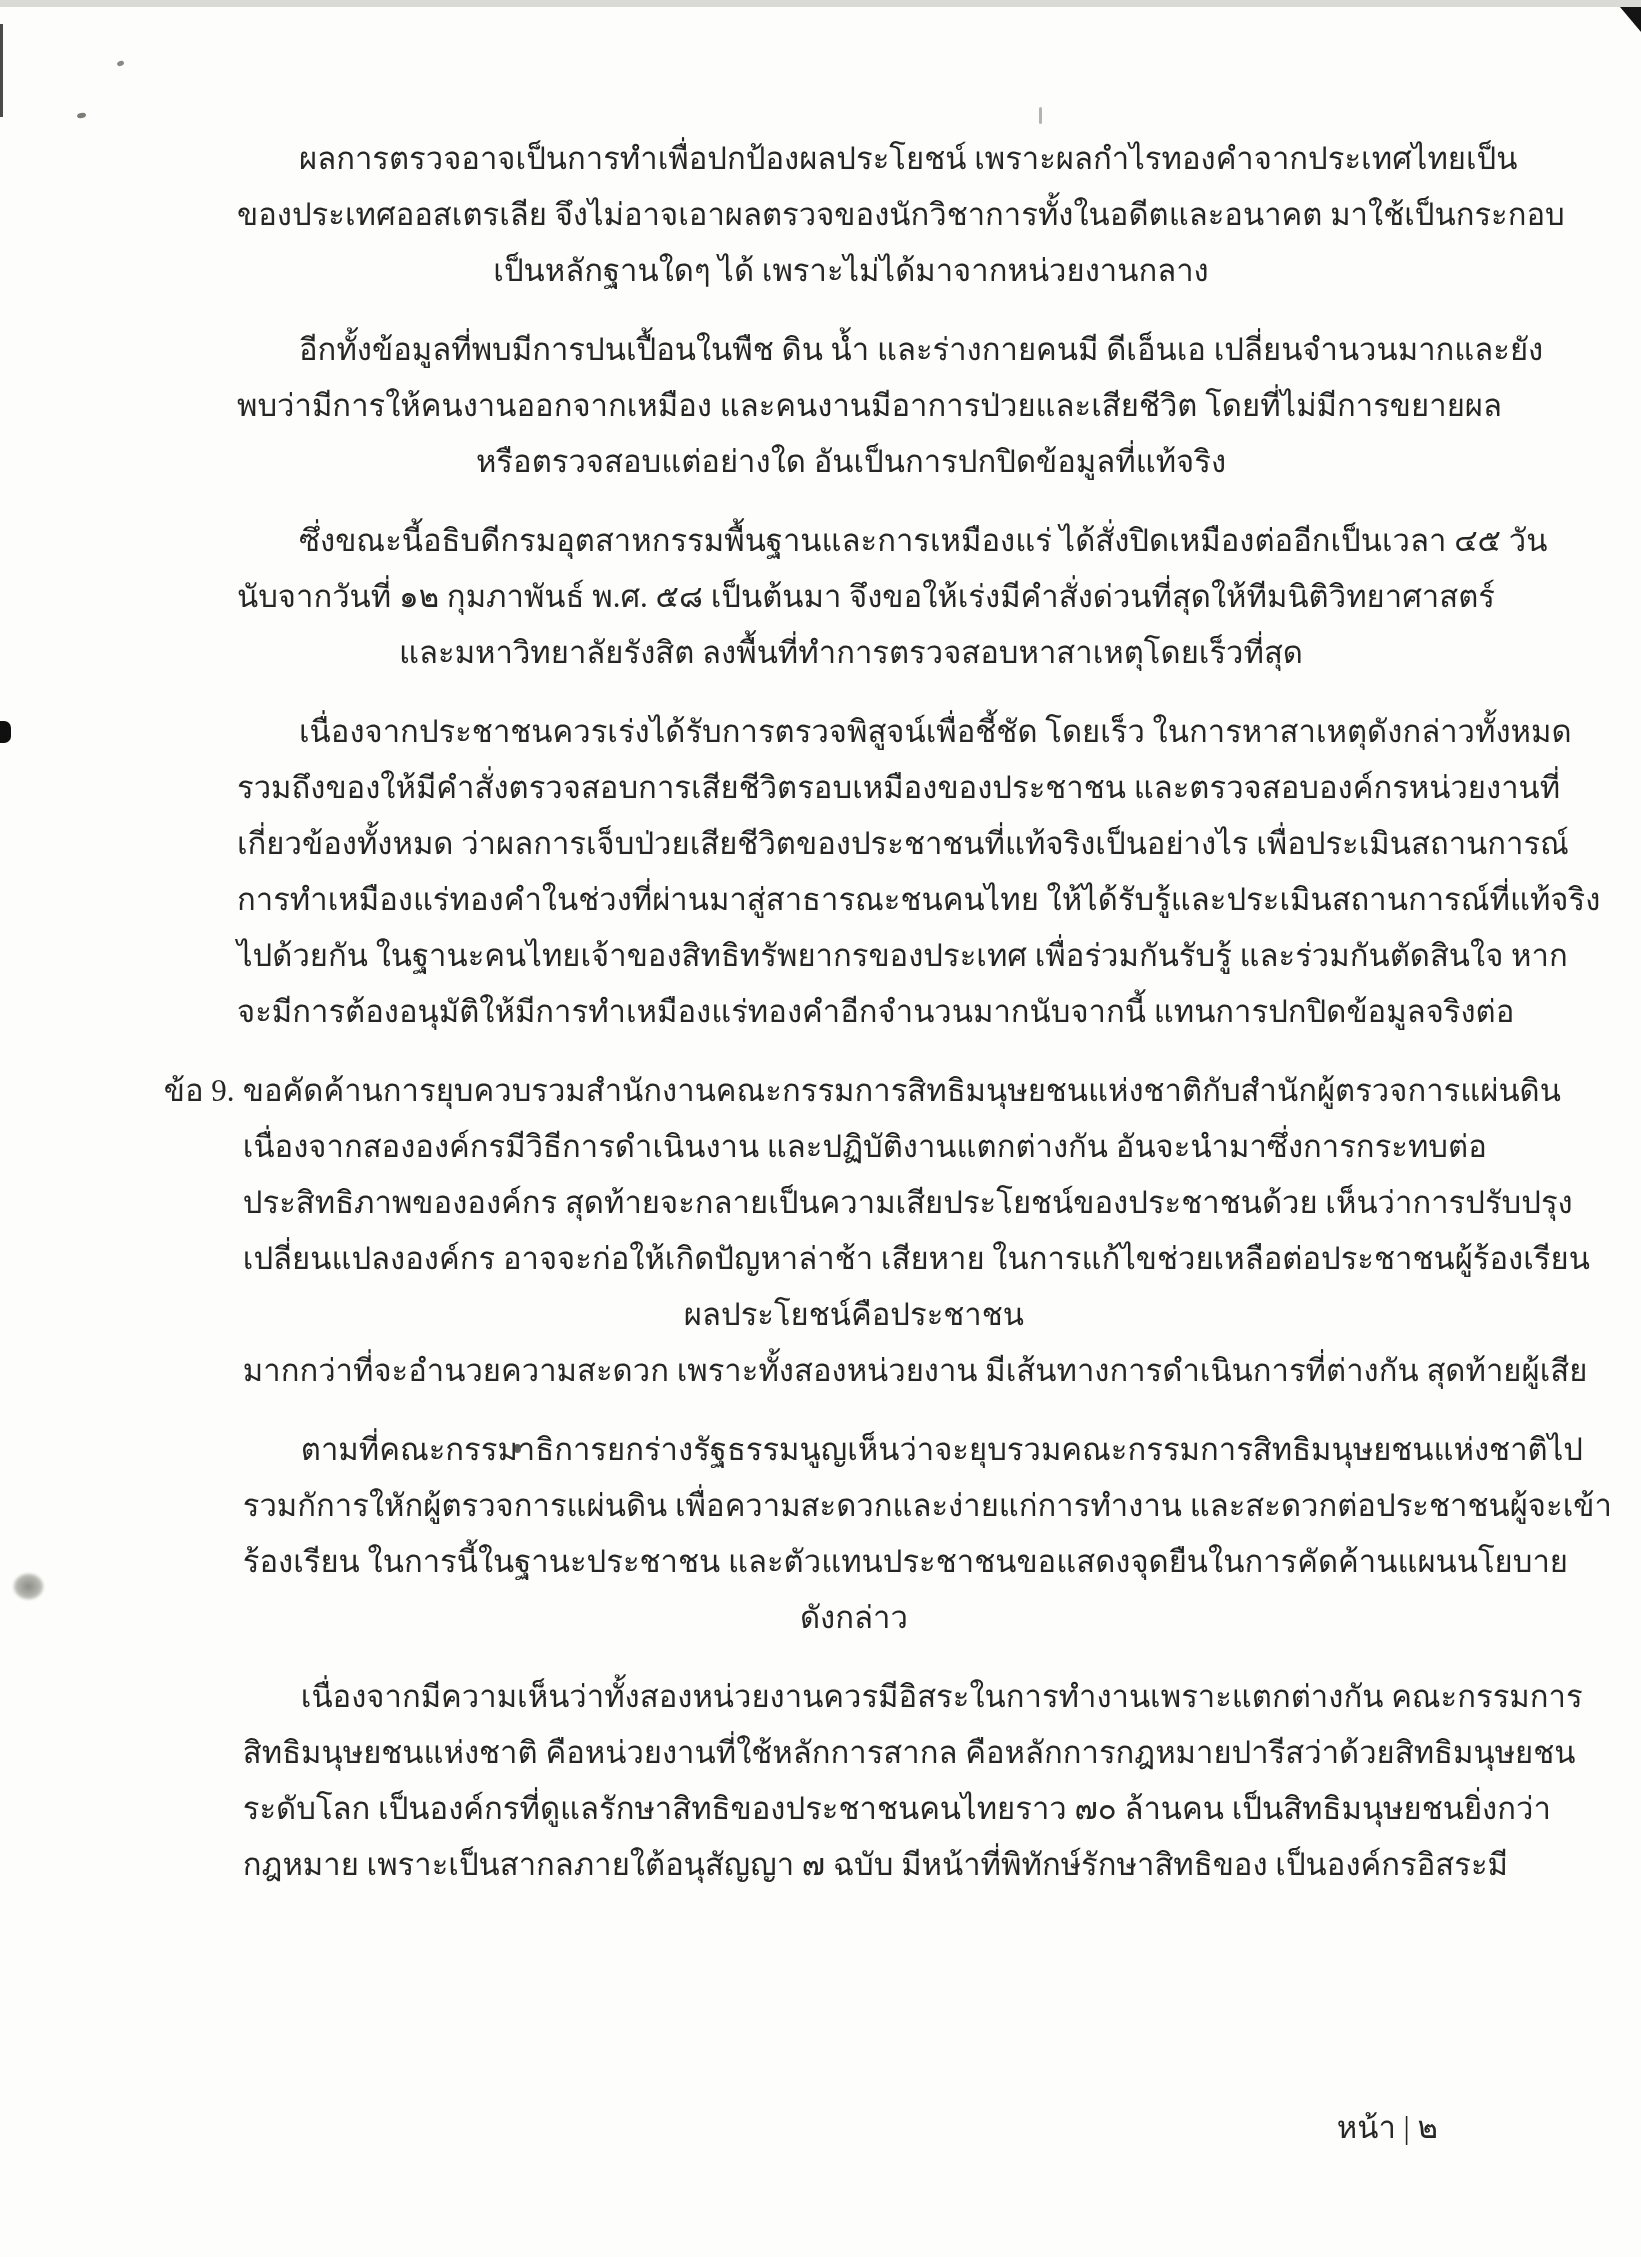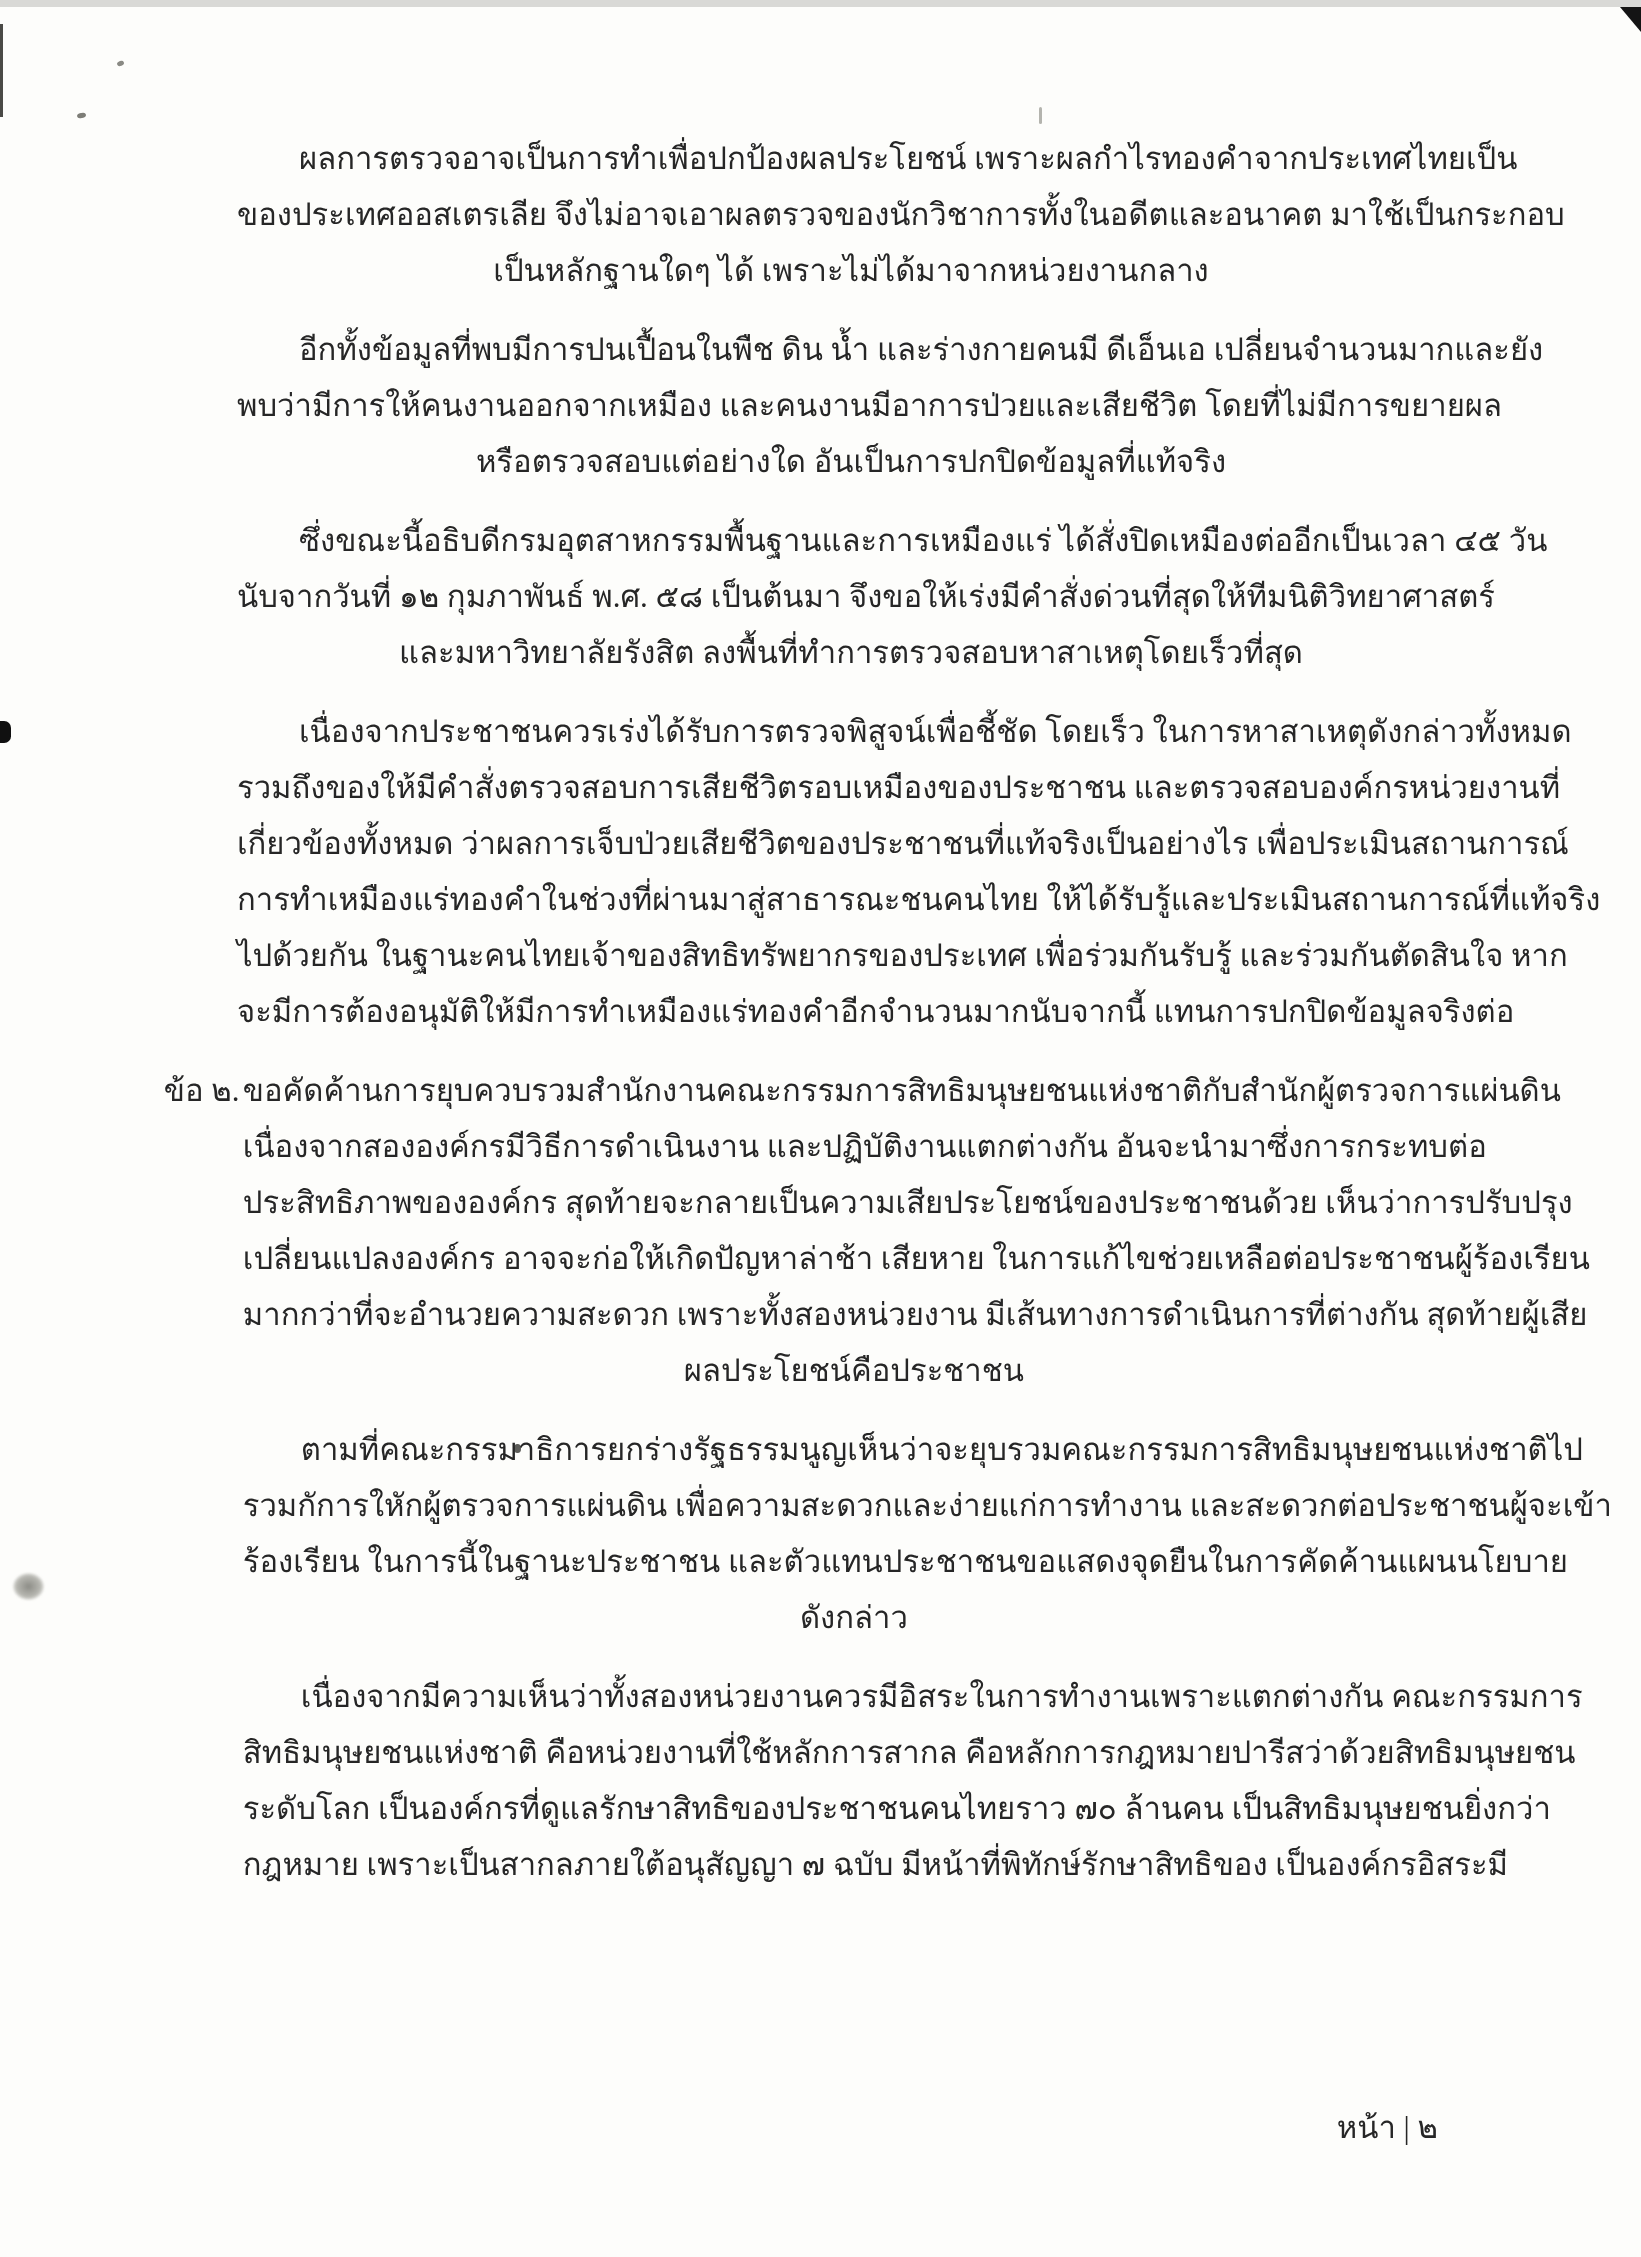--- a/index.html
+++ b/index.html
@@ -116,29 +116,29 @@
     <div class="para indent">
         <div class="line">เนื่องจากประชาชนควรเร่งได้รับการตรวจพิสูจน์เพื่อชี้ชัด โดยเร็ว ในการหาสาเหตุดังกล่าวทั้งหมด</div>
         <div class="line">รวมถึงของให้มีคำสั่งตรวจสอบการเสียชีวิตรอบเหมืองของประชาชน และตรวจสอบองค์กรหน่วยงานที่</div>
         <div class="line">เกี่ยวข้องทั้งหมด ว่าผลการเจ็บป่วยเสียชีวิตของประชาชนที่แท้จริงเป็นอย่างไร เพื่อประเมินสถานการณ์</div>
         <div class="line">การทำเหมืองแร่ทองคำในช่วงที่ผ่านมาสู่สาธารณะชนคนไทย ให้ได้รับรู้และประเมินสถานการณ์ที่แท้จริง</div>
         <div class="line">ไปด้วยกัน ในฐานะคนไทยเจ้าของสิทธิทรัพยากรของประเทศ เพื่อร่วมกันรับรู้ และร่วมกันตัดสินใจ หาก</div>
         <div class="line">จะมีการต้องอนุมัติให้มีการทำเหมืองแร่ทองคำอีกจำนวนมากนับจากนี้ แทนการปกปิดข้อมูลจริงต่อ</div>
       </div>
 
     <div class="clause">
-      <div class="clause-label">ข้อ ๒.</div>
+      <div class="clause-label">ข้อ 9.</div>
 
       <div class="para">
           <div class="line">ขอคัดค้านการยุบควบรวมสำนักงานคณะกรรมการสิทธิมนุษยชนแห่งชาติกับสำนักผู้ตรวจการแผ่นดิน</div>
           <div class="line">เนื่องจากสององค์กรมีวิธีการดำเนินงาน และปฏิบัติงานแตกต่างกัน อันจะนำมาซึ่งการกระทบต่อ</div>
           <div class="line">ประสิทธิภาพขององค์กร สุดท้ายจะกลายเป็นความเสียประโยชน์ของประชาชนด้วย เห็นว่าการปรับปรุง</div>
           <div class="line">เปลี่ยนแปลงองค์กร อาจจะก่อให้เกิดปัญหาล่าช้า เสียหาย ในการแก้ไขช่วยเหลือต่อประชาชนผู้ร้องเรียน</div>
+          <div class="line">ผลประโยชน์คือประชาชน</div>
           <div class="line">มากกว่าที่จะอำนวยความสะดวก เพราะทั้งสองหน่วยงาน มีเส้นทางการดำเนินการที่ต่างกัน สุดท้ายผู้เสีย</div>
-          <div class="line">ผลประโยชน์คือประชาชน</div>
         </div>
 
       <div class="para indent">
           <div class="line">ตามที่คณะกรรมาธิการยกร่างรัฐธรรมนูญเห็นว่าจะยุบรวมคณะกรรมการสิทธิมนุษยชนแห่งชาติไป</div>
           <div class="line">รวมกัการใหักผู้ตรวจการแผ่นดิน เพื่อความสะดวกและง่ายแก่การทำงาน และสะดวกต่อประชาชนผู้จะเข้า</div>
           <div class="line">ร้องเรียน ในการนี้ในฐานะประชาชน และตัวแทนประชาชนขอแสดงจุดยืนในการคัดค้านแผนนโยบาย</div>
           <div class="line">ดังกล่าว</div>
         </div>
 
       <div class="para indent">

